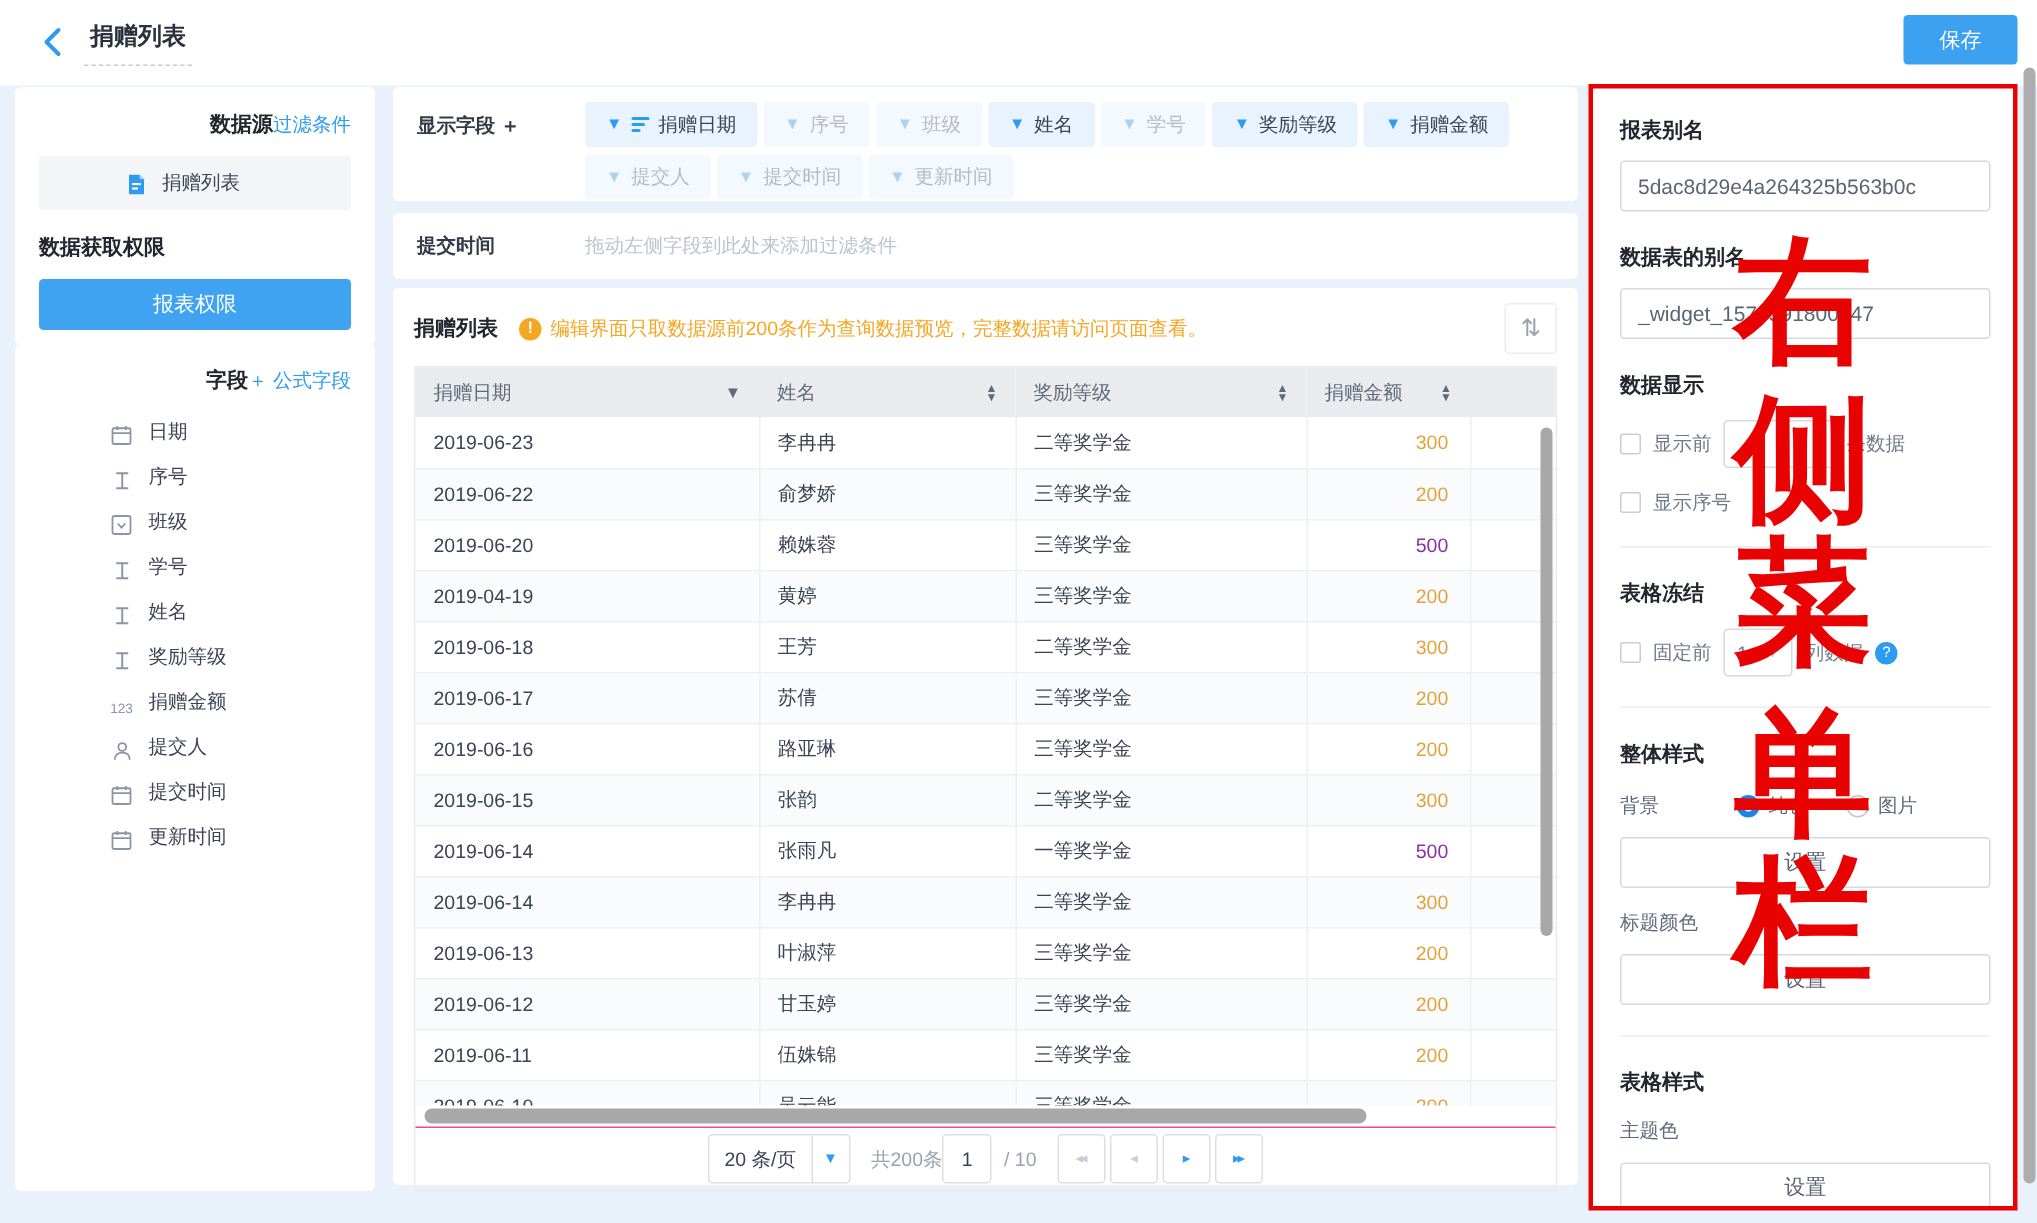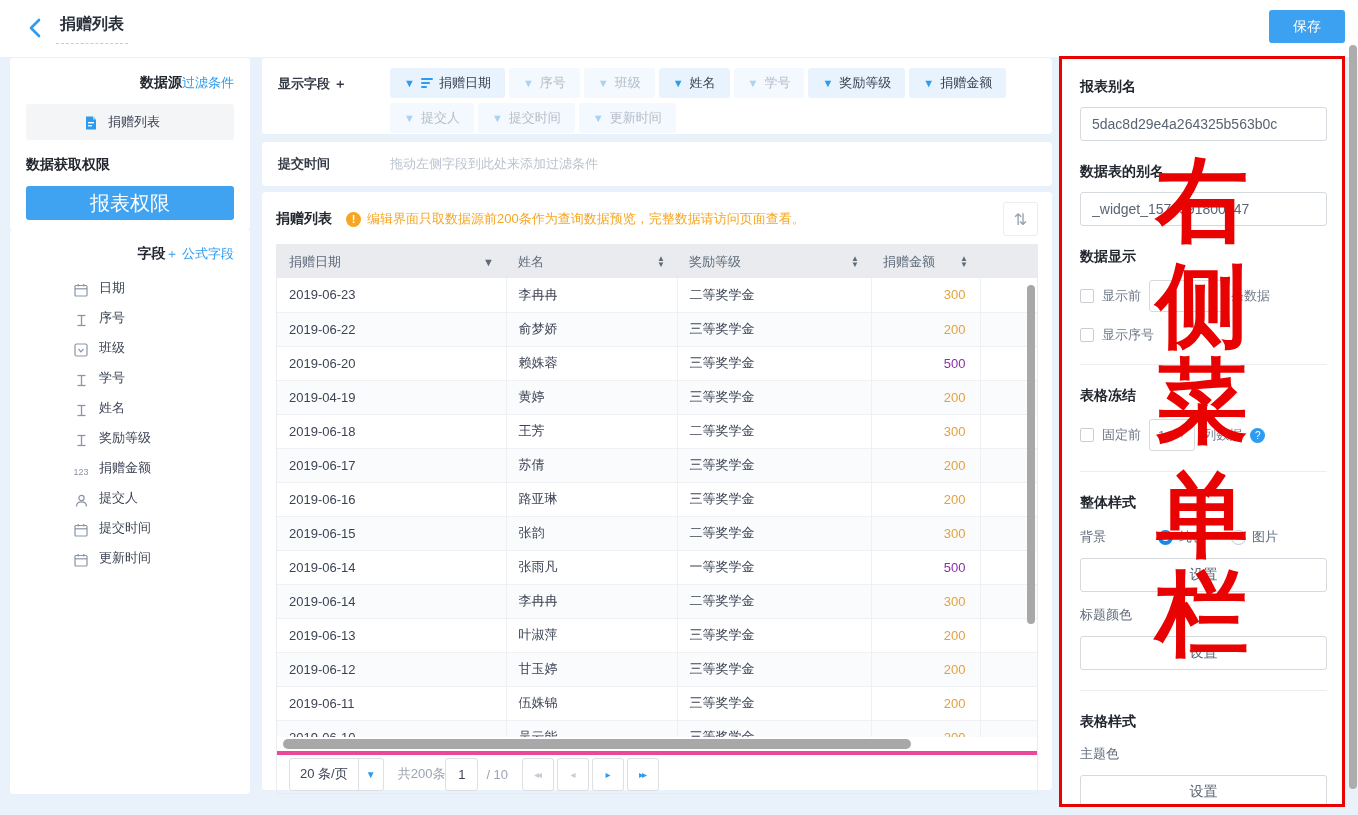--- a/index.html
+++ b/index.html
@@ -21,21 +21,21 @@
   
   .card-ds { left:10px; top:58px; width:240px; height:172px; padding:16px; }
   .card-fields { left:10px; top:229px; width:240px; height:565px; padding:16px; }
   .sec-row { display:flex; justify-content:flex-end; align-items:center; }
   .sec-title { font-size:14px; font-weight:bold; color:#22272f; }
   .blue-link { color:#2d9cf0; font-size:13px; cursor:pointer; }
   .ds-item { margin-top:12px; height:36px; background:#f4f5f7; border-radius:3px; display:flex; align-items:center;
              padding-left:12px; gap:8px; color:#3c4353; cursor:pointer; }
   .perm-title { margin-top:16px; font-size:14px; font-weight:bold; color:#22272f; }
   .perm-btn { margin-top:12px; width:100%; height:34px; background:#3fa3f2; color:#fff; border:none; border-radius:3px;
-              font-size:20px; cursor:pointer; font-family:Liberation Mono, monospace; }
+              font-size:14px; cursor:pointer; font-family:Liberation Mono, monospace; }
   .field-list { margin-top:10px; }
   .field-item { height:30px; display:flex; align-items:center; gap:9px; color:#3c4353; cursor:grab; padding-left:2px; }
   .f-icon { width:18px; height:18px; display:inline-flex; align-items:flex-end; justify-content:center;
             color:#8b95a5; flex:0 0 18px; font-size:11px;margin-left:44px; }
 
   
   .card-display { left:262px; top:58px; width:790px; height:76px; padding:10px 16px; display:flex; }
   .display-label { width:112px; padding-top:7px; font-size:13px; font-weight:600; color:#343b47; }
   .chips { flex:1; display:flex; flex-wrap:wrap; gap:5px 4px; align-content:flex-start; }
   .chip { height:30px; border-radius:3px; display:inline-flex; align-items:center; gap:6px; padding:0 14px;
@@ -67,21 +67,21 @@
   .caret-both { display:inline-flex; flex-direction:column; line-height:6px; font-size:8px; color:#5f6b7a; }
   .tbody-clip { height:459px; overflow:hidden; }
   td { height:34px; border-bottom:1px solid #eef0f3; border-right:1px solid #eef0f3; padding:0 12px; color:#3c4353; font-size:13px; }
   td:last-child { border-right:none; }
   tr.zebra td { background:#fafbfc; }
   td.amount { text-align:right; padding-right:14px; color:#e2a23d;margin-left:25px; }
   td.amount.hi { color:#8b2fa8; }
   .hscroll { height:14px; position:relative; }
   .hscroll .thumb { position:absolute; left:6px; top:2px; width:628px; height:10px; background:#a8a8a8; border-radius:5px; cursor:pointer; }
   .vscroll-thumb { position:absolute; right:2px; top:40px; width:8px; height:339px; background:#a8a8a8; border-radius:4px; cursor:pointer; z-index:3; }
-  .pagination { height:42px; border-top:4px solid #ec4899; display:flex; align-items:center; justify-content:flex-start; padding:0 12px; }
+  .pagination { height:42px; border-top:1px solid #ec4899; display:flex; align-items:center; justify-content:center; padding:0 12px; }
   .pg-left { display:flex; align-items:center; gap:14px; }
   .pgsize { display:flex; border:1px solid #dcdfe3; border-radius:3px; height:33px; overflow:hidden; cursor:pointer; background:#fff; }
   .pgsize .val { padding:0 10px; display:flex; align-items:center; color:#3c4353; }
   .pgsize .dd { width:25px; border-left:1px solid #dcdfe3; display:flex; align-items:center; justify-content:center; color:#2d9cf0; font-size:10px; }
   .pg-total { color:#9aa3b0; }
   .pg-right { display:flex; align-items:center; gap:8px; }
   .pg-input { width:33px; height:33px; border:1px solid #dcdfe3; border-radius:3px; text-align:center; color:#3c4353; font-size:13px; background:#fff; }
   .pg-of { color:#9aa3b0; }
   .pg-btns { display:flex; gap:3px; margin-left:6px; }
   .pg-btn { width:32px; height:33px; border:1px solid #dcdfe3; border-radius:3px; background:#fff; display:flex; align-items:center;

